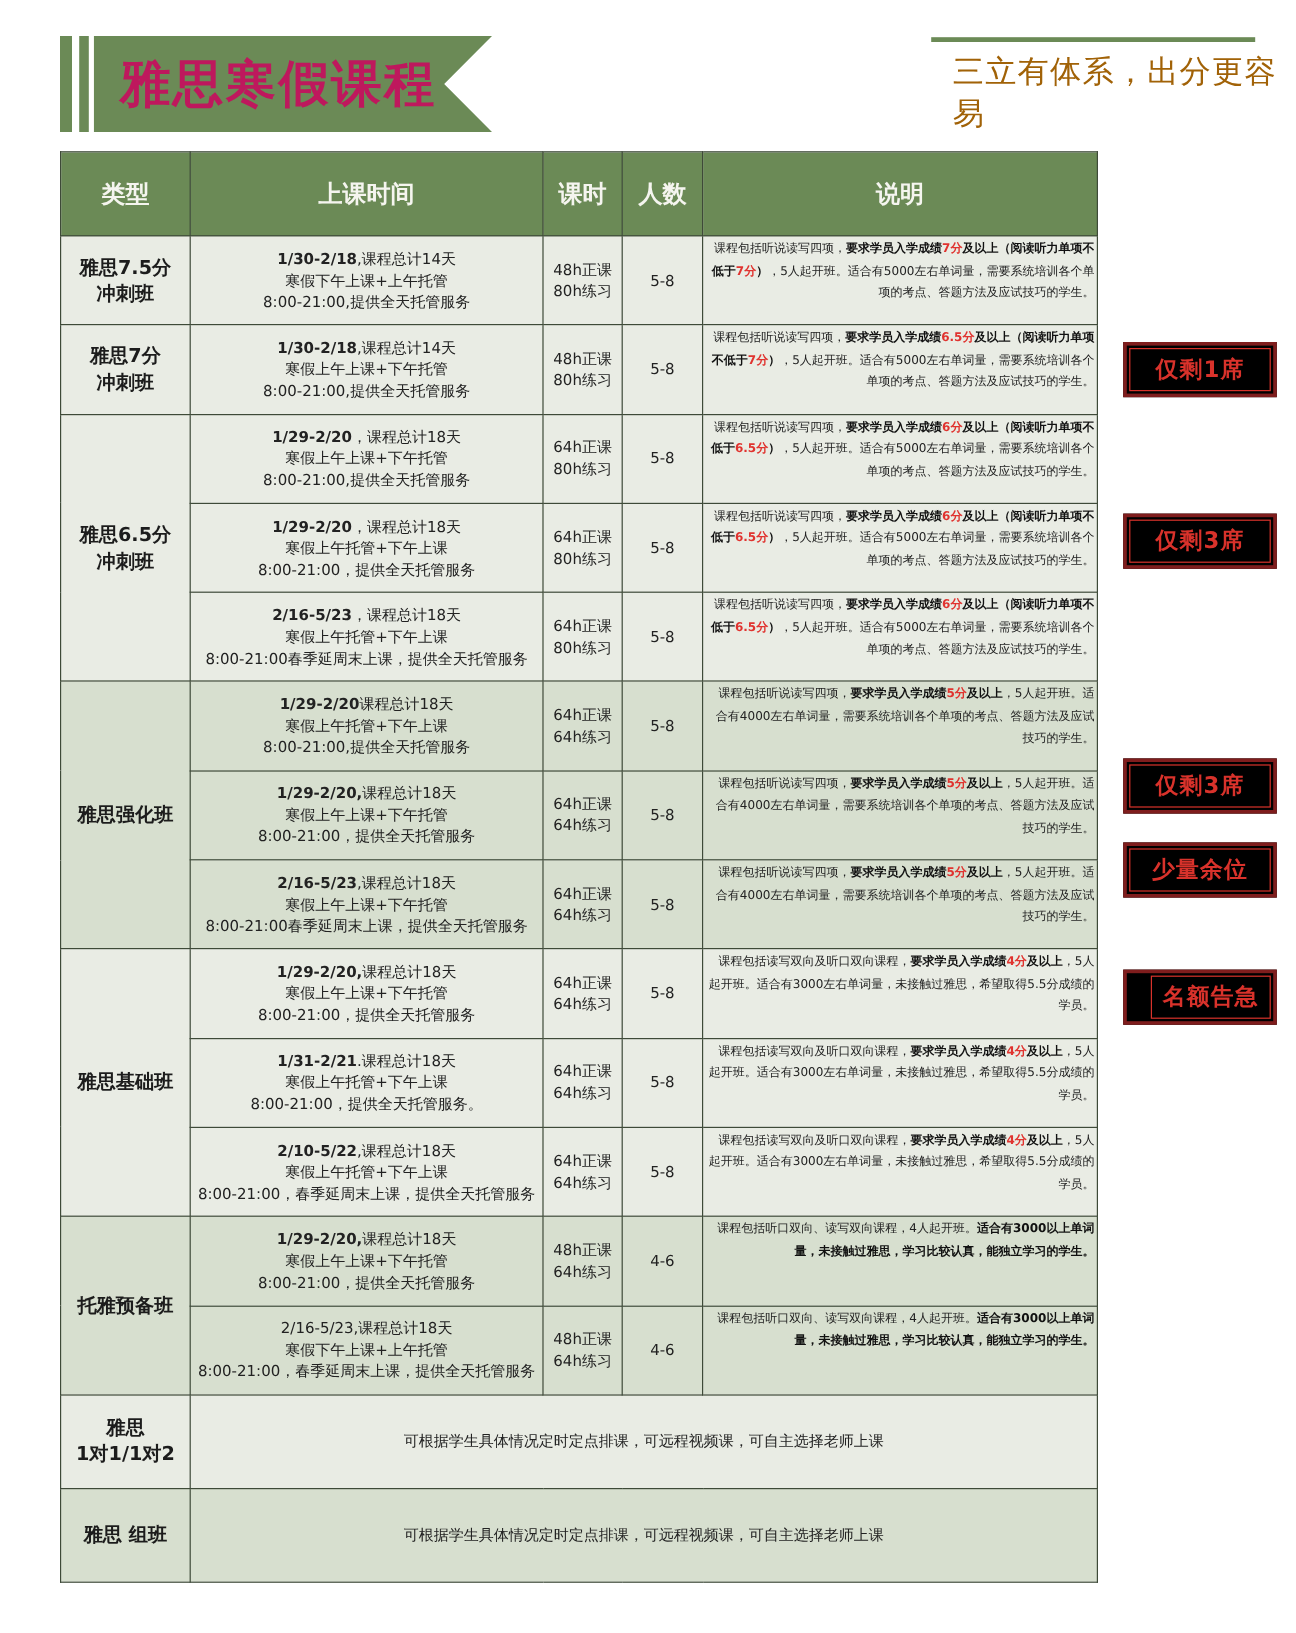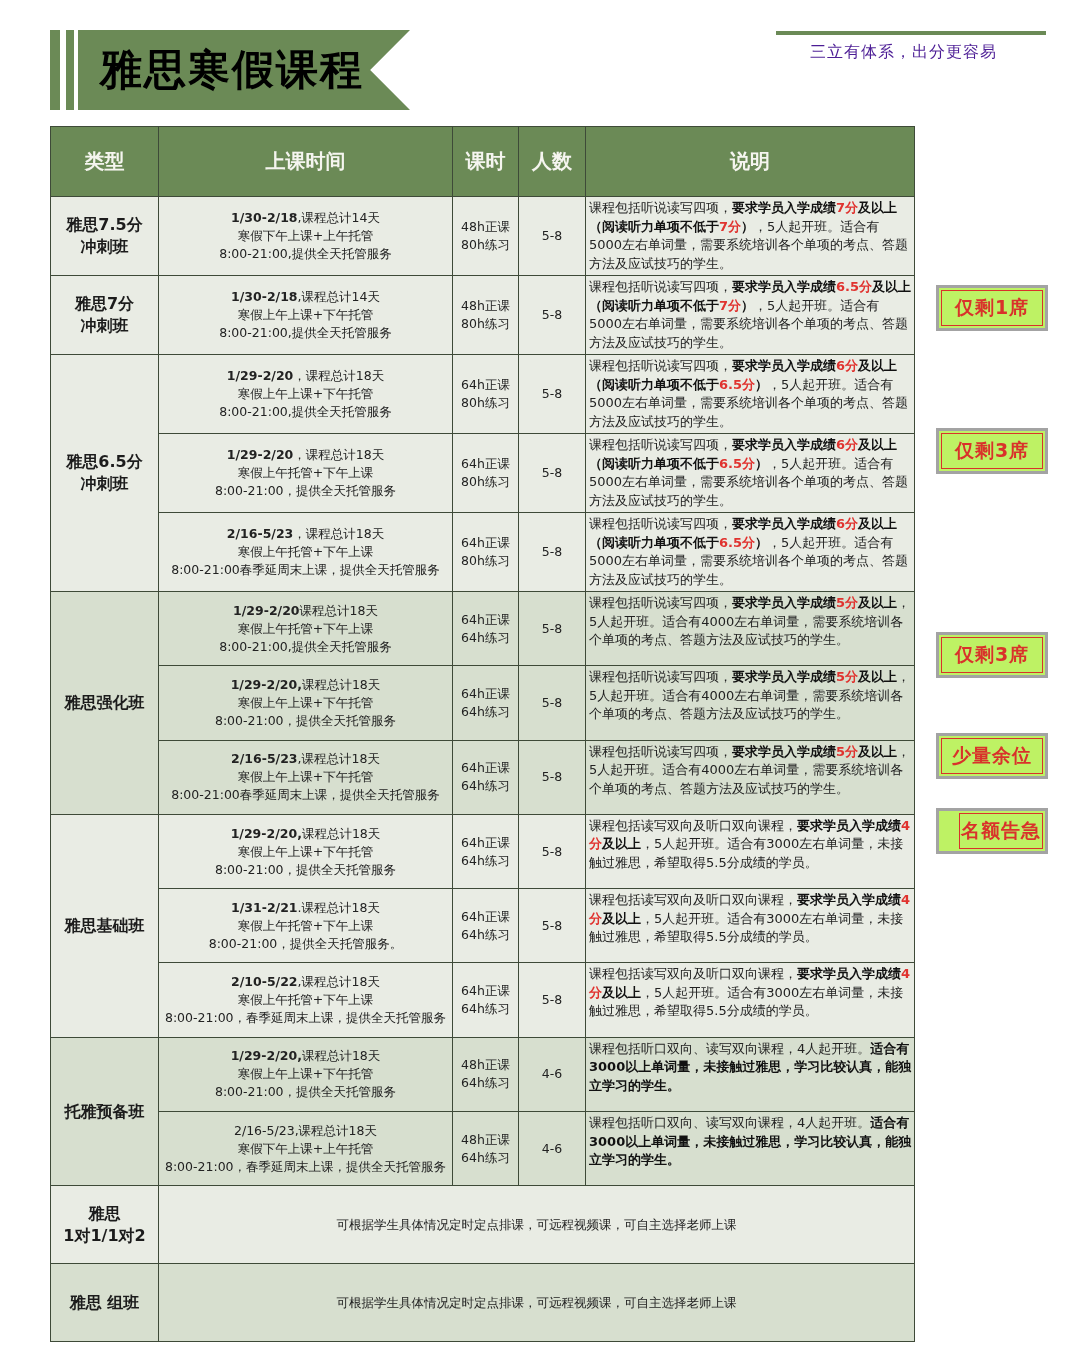--- a/index.html
+++ b/index.html
@@ -4,41 +4,41 @@
 <style>
   * { box-sizing: border-box; margin: 0; padding: 0; }
   html, body { width: 1080px; height: 1361px; background: #ffffff; overflow: hidden; }
   body { position: relative; font-family: "DejaVu Sans", "Liberation Sans", sans-serif; color: #222; }
 
   .title-banner { position: absolute; left: 50px; top: 30px; height: 80px; width: 360px; }
   .title-banner .bar1 { position: absolute; left: 0; top: 0; width: 10px; height: 80px; background: #6b8a56; }
   .title-banner .bar2 { position: absolute; left: 16px; top: 0; width: 8px; height: 80px; background: #6b8a56; }
   .title-banner .flag { position: absolute; left: 28px; top: 0; width: 332px; height: 80px; background: #6b8a56;
     clip-path: polygon(0 0, 100% 0, 88% 50%, 100% 100%, 0 100%); }
-  .title-banner .title-text { position: absolute; left: 50px; top: 12px; font-size: 42px; font-weight: bold; color: #000000; letter-spacing: 2px; line-height: 56px; }
+  .title-banner .title-text { position: absolute; left: 50px; top: 12px; font-size: 42px; font-weight: bold; color: #be185d; letter-spacing: 2px; line-height: 56px; }
 
   .slogan-line { position: absolute; left: 776px; top: 31px; width: 270px; height: 4px; background: #6b8a56; }
-  .slogan { position: absolute; left: 794px; top: 42px; font-size: 16px; color: #4c1d95; letter-spacing: 1px; margin-left: 16px; }
+  .slogan { position: absolute; left: 794px; top: 42px; font-size: 26px; color: #a16207; letter-spacing: 1px; }
 
   table.course-table { position: absolute; left: 50px; top: 126px; width: 864px; border-collapse: collapse; table-layout: fixed; }
   .course-table th, .course-table td { border: 1px solid #3e4a38; text-align: center; vertical-align: middle; }
   .course-table th { background: #6b8a56; color: #f5f5ef; font-size: 20px; font-weight: bold; height: 70px; }
   .course-table td { font-size: 12.5px; line-height: 18px; }
   .course-table td.type { font-size: 16px; font-weight: bold; line-height: 22px; color: #1c1c1c; }
-  .course-table td.desc { text-align: left; padding: 2px 2px 2px 3px; font-size: 13px; line-height: 18.5px; vertical-align: top; }
+  .course-table td.desc { text-align: right; padding: 2px 2px 2px 3px; font-size: 10px; line-height: 18.5px; vertical-align: top; }
   .course-table td.time b { font-weight: bold; }
   .course-table td.hours { line-height: 18px; }
   tr.light td { background: #e9ece4; }
   tr.dark td { background: #d7dfcf; }
   tr.data-row { height: 74.3px; }
   tr.single-row { height: 78px; }
   .red { color: #e0332f; font-weight: bold; }
   .bold { font-weight: bold; color: #111; }
 
-  .stamp { position: absolute; left: 936px; width: 112px; height: 46px; border: 3px solid #a3a3a3; padding: 2px; background: #bef264; }
+  .stamp { position: absolute; left: 936px; width: 128px; height: 46px; border: 3px solid #7f1d1d; padding: 2px; background: #000000; }
   .stamp-inner { width: 100%; height: 100%; border: 1.5px solid #d9322b; display: flex; align-items: center; justify-content: center;
     color: #d9322b; font-weight: bold; font-size: 19px; letter-spacing: 1px; }
 </style>
 </head>
 <body>
 
 <div class="title-banner">
   <div class="bar1"></div>
   <div class="bar2"></div>
   <div class="flag"></div>
@@ -164,19 +164,19 @@
 <div id="stamps">
     <div class="stamp" style="top: 285px;">
       <div class="stamp-inner">仅剩1席</div>
     </div>
     <div class="stamp" style="top: 428px;">
       <div class="stamp-inner">仅剩3席</div>
     </div>
     <div class="stamp" style="top: 632px;">
       <div class="stamp-inner">仅剩3席</div>
     </div>
-    <div class="stamp" style="top: 733px;">
+    <div class="stamp" style="top: 702px;">
       <div class="stamp-inner">少量余位</div>
     </div>
     <div class="stamp" style="top: 808px; padding-left: 20px;">
       <div class="stamp-inner">名额告急</div>
     </div>
   </div>
 
 </body></html>

